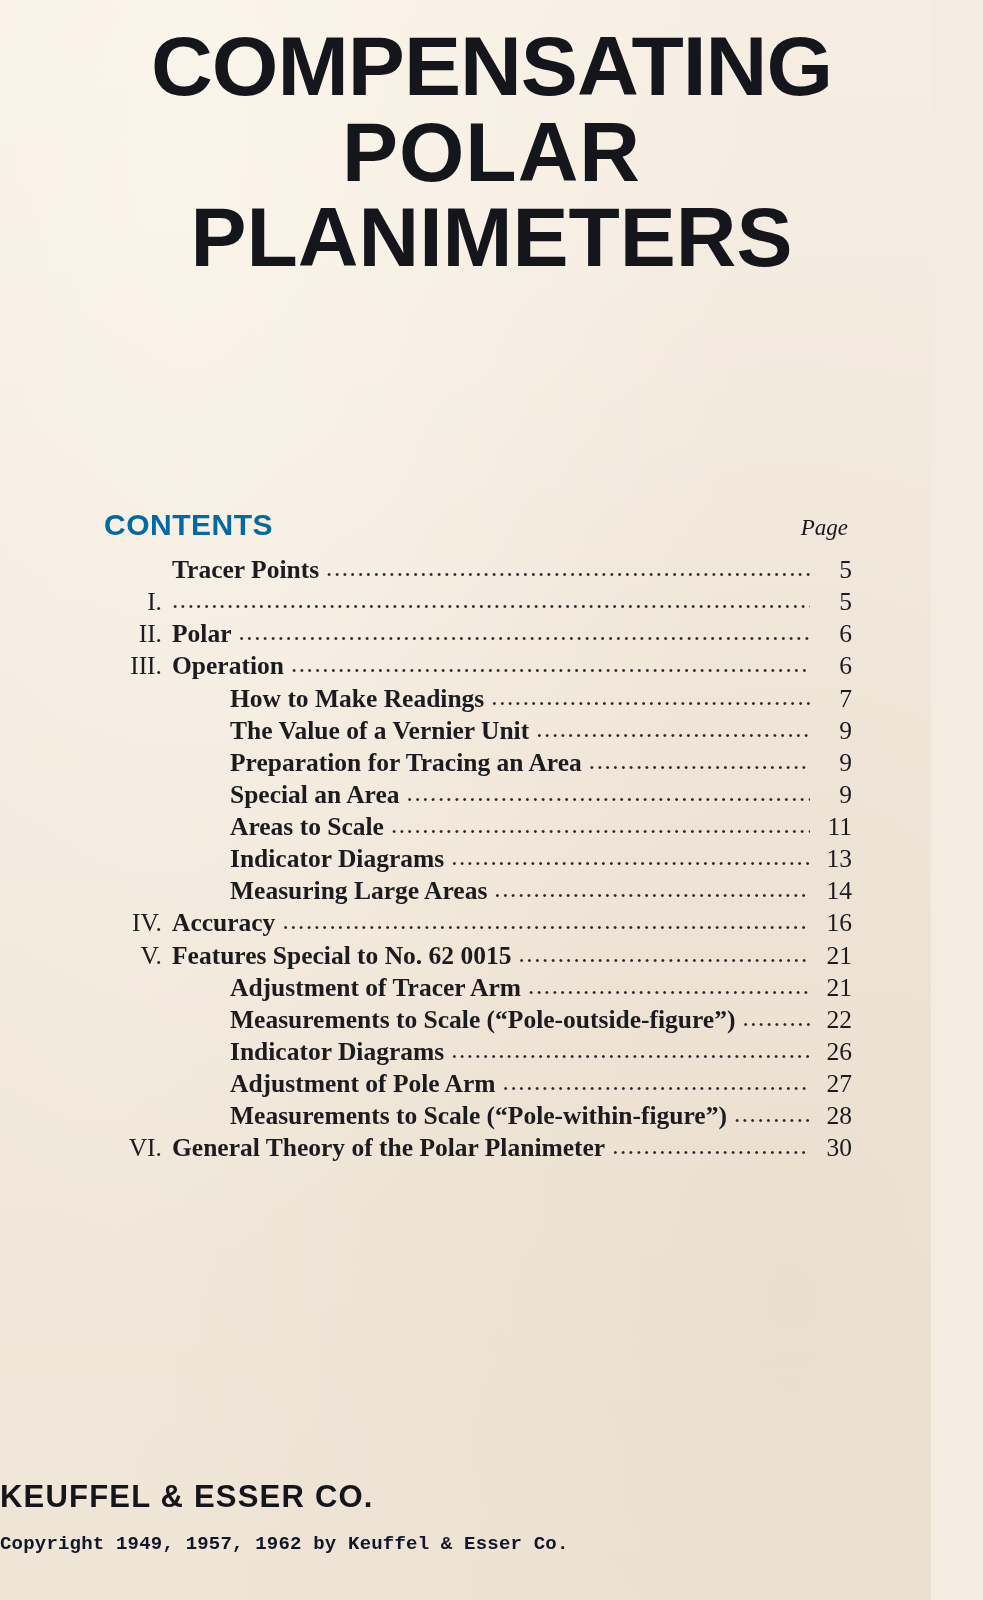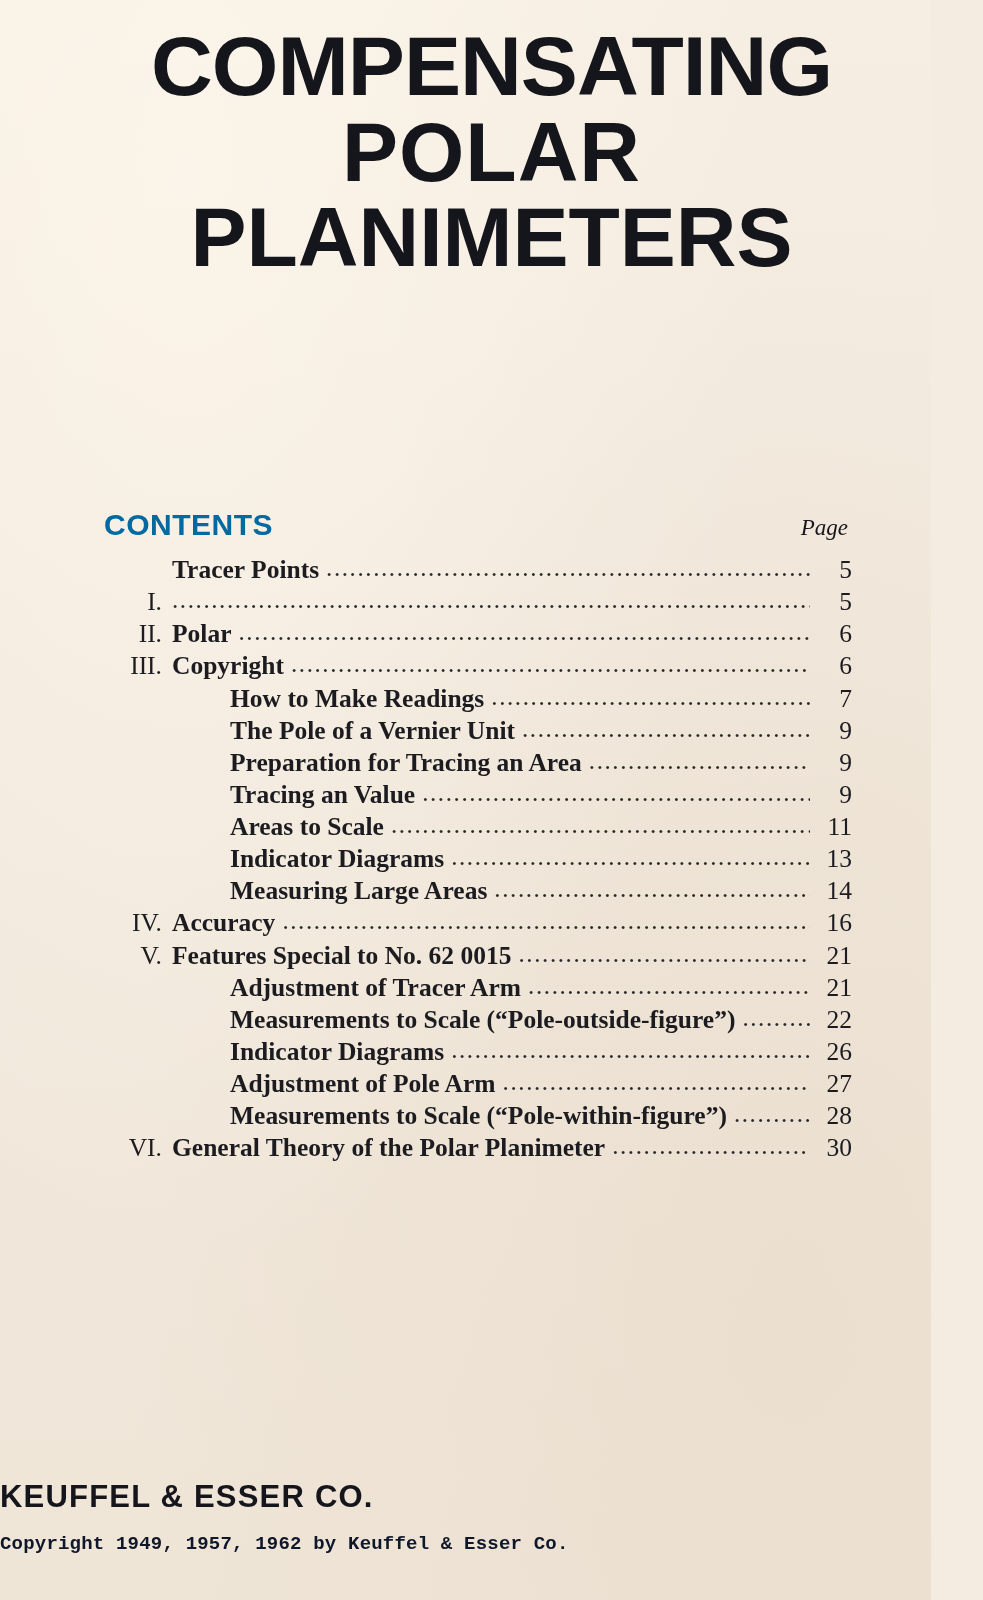--- a/index.html
+++ b/index.html
@@ -188,45 +188,45 @@
           <span class="toc-page">5</span>
         </div>
         <div class="toc-row">
           <span class="toc-num right">II.</span>
           <span class="toc-label">Polar</span>
           <span class="toc-dots">.........................................................................................</span>
           <span class="toc-page">6</span>
         </div>
         <div class="toc-row">
           <span class="toc-num right">III.</span>
-          <span class="toc-label">Copyright</span>
+          <span class="toc-label">Operation</span>
           <span class="toc-dots">.........................................................................................</span>
           <span class="toc-page">6</span>
         </div>
         <div class="toc-row">
           <span class="toc-indent"></span>
           <span class="toc-label">How to Make Readings</span>
           <span class="toc-dots">.........................................................................................</span>
           <span class="toc-page">7</span>
         </div>
         <div class="toc-row">
           <span class="toc-indent"></span>
-          <span class="toc-label">The Pole of a Vernier Unit</span>
+          <span class="toc-label">The Value of a Vernier Unit</span>
           <span class="toc-dots">.........................................................................................</span>
           <span class="toc-page">9</span>
         </div>
         <div class="toc-row">
           <span class="toc-indent"></span>
           <span class="toc-label">Preparation for Tracing an Area</span>
           <span class="toc-dots">.........................................................................................</span>
           <span class="toc-page">9</span>
         </div>
         <div class="toc-row">
           <span class="toc-indent"></span>
-          <span class="toc-label">Tracing an Value</span>
+          <span class="toc-label">Special an Area</span>
           <span class="toc-dots">.........................................................................................</span>
           <span class="toc-page">9</span>
         </div>
         <div class="toc-row">
           <span class="toc-indent"></span>
           <span class="toc-label">Areas to Scale</span>
           <span class="toc-dots">.........................................................................................</span>
           <span class="toc-page">11</span>
         </div>
         <div class="toc-row">

